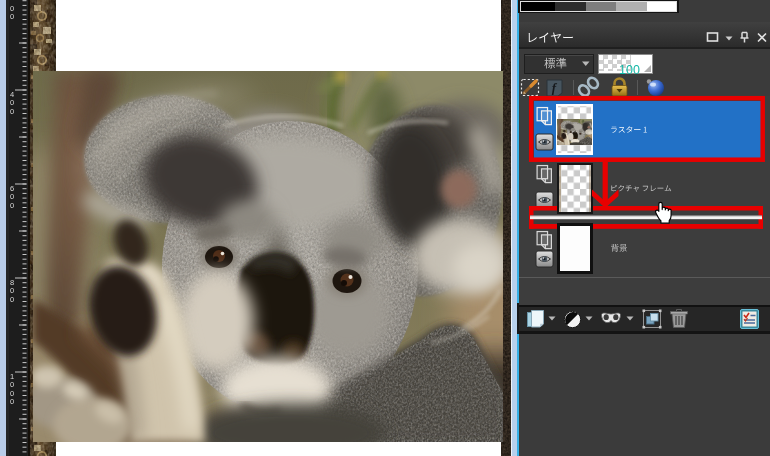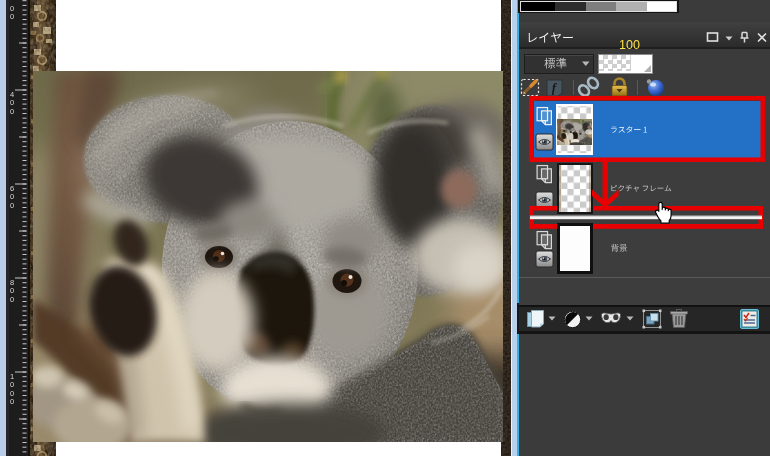--- a/index.html
+++ b/index.html
@@ -344,21 +344,21 @@
 <div class="a" style="left:519px;top:96px;width:251px;height:210px;background:#3d3d3d"></div>
 <div class="a" style="left:533.5px;top:100.5px;width:229px;height:58.5px;background:#2271c6"></div>
 <div class="a" style="left:519px;top:276.5px;width:251px;height:1px;background:#5a5a5a"></div>
 <div class="a" style="left:519px;top:305px;width:251px;height:2px;background:#111"></div>
 <div class="a" style="left:519px;top:307px;width:251px;height:24px;background:#262626"></div>
 <div class="a" style="left:519px;top:331px;width:251px;height:3px;background:#141414"></div>
 <div class="a" style="left:524px;top:54px;width:68px;height:18px;background:#313131;border:1px solid #1e1e1e;box-shadow:inset 0 1px 0 #474747"></div>
 <div class="a" style="left:598px;top:54px;width:53px;height:18px;background:#fff;border:1px solid #8a8a8a"></div>
 <div class="a" style="left:599px;top:55px;width:32px;height:16px;background:conic-gradient(#c9c9c9 25%,#fff 0 50%,#c9c9c9 0 75%,#fff 0);background-size:9px 9px;opacity:0.9"></div>
 <div class="a" style="left:630px;top:55px;width:10px;height:16px;background:linear-gradient(90deg,rgba(255,255,255,0),#fff)"></div>
-<div class="a" style="left:619px;top:38px;font-size:12.5px;color:#fde047">100</div>
+<div class="a" style="left:619px;top:63px;font-size:12.5px;color:#14b8a6">100</div>
 <div class="a" style="left:644px;top:65px;width:0;height:0;border-left:7px solid transparent;border-bottom:7px solid #b0b0b0"></div>
 <svg class="a" style="left:517px;top:0" width="253" height="456" viewBox="0 0 253 456">
 <defs>
 <linearGradient id="eyegrad" x1="0" y1="0" x2="0" y2="1">
  <stop offset="0" stop-color="#e0e0e0"></stop>
         <stop offset="1" stop-color="#8a8a8a"></stop>
 </linearGradient>
 <pattern id="chk" width="12.6" height="12.6" patternUnits="userSpaceOnUse">
  <rect width="12.6" height="12.6" fill="#fff"></rect>
  <rect width="6.3" height="6.3" fill="#cacaca"></rect>

